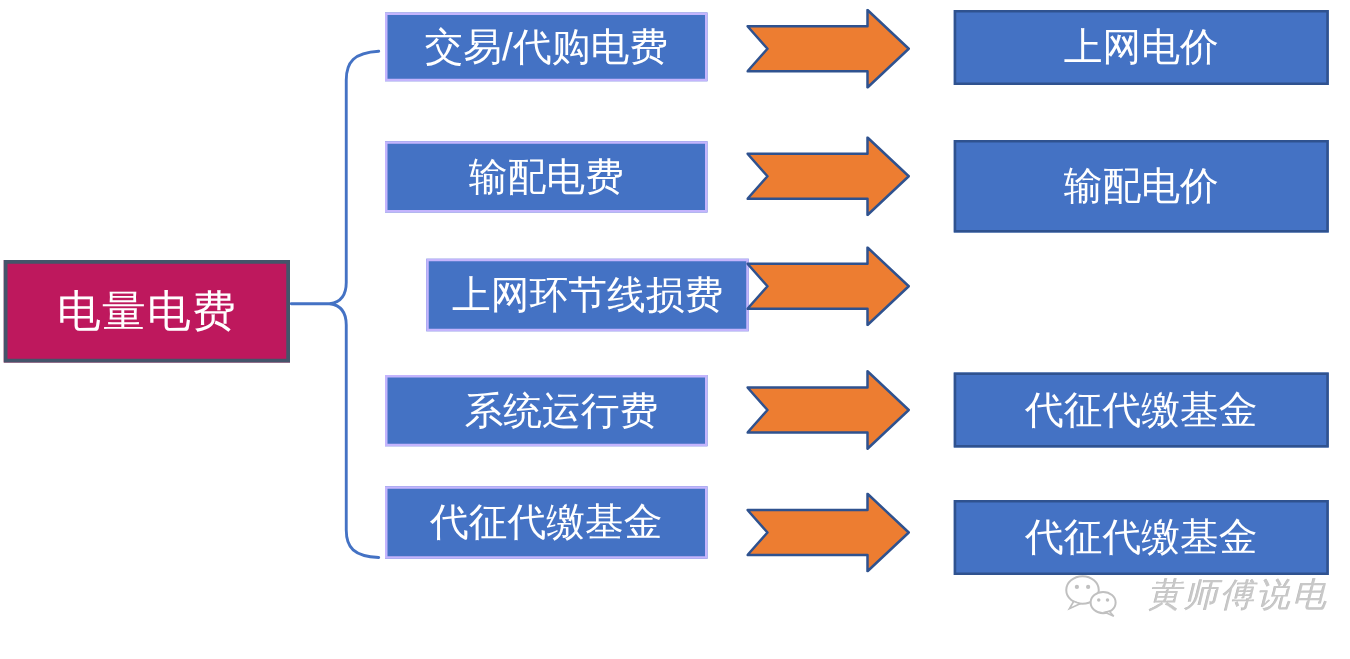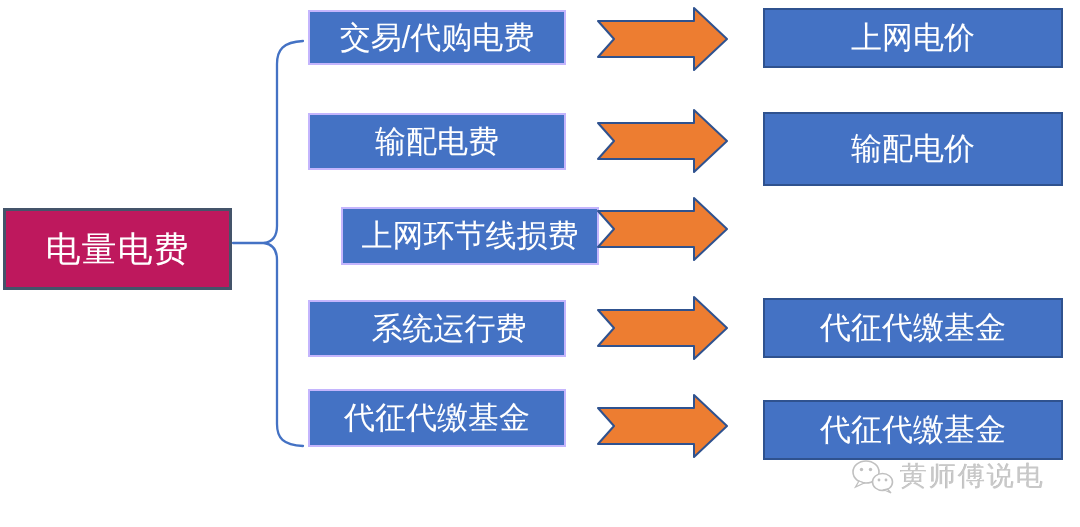--- a/index.html
+++ b/index.html
@@ -39,22 +39,22 @@
   .arrow-4{top:296px;}
   .arrow-5{top:394px;}
 
   .brace-svg{position:absolute;left:0;top:0;width:1080px;height:527px;pointer-events:none;}
 
   .caption{position:absolute;left:270px;top:483px;width:400px;text-align:center;
            color:#0a0a0a;font-size:26px;font-weight:800;letter-spacing:1px;}
 
   .watermark{position:absolute;left:850px;top:458px;display:flex;align-items:center;
              color:#c8c8c8;}
-  .watermark-text{font-size:27px;letter-spacing:2px;margin-left:6px;
-                  text-shadow:0.5px 0.5px 0 #ffffff, -0.5px -0.5px 0 #b9b9b9;}
+  .watermark-text{font-size:27px;letter-spacing:2px;margin-left:24px;
+                  text-shadow:0.5px 0.5px 0 #ffffff, -0.5px -0.5px 0 #b9b9b9;font-style:italic;}
 </style>
 </head>
 <body>
 
 <div id="stage">
 
   <svg class="brace-svg" viewBox="0 0 1080 527" xmlns="http://www.w3.org/2000/svg">
     <path d="M 233 243 L 264 243" fill="none" stroke="#4472C4" stroke-width="2.3" stroke-linecap="round"></path>
     <path d="M 303 41 C 283 42 277 50 277 64 L 277 226 C 277 238 271 242 264 243 C 271 244 277 248 277 260 L 277 424 C 277 438 283 445 303 446" fill="none" stroke="#4472C4" stroke-width="2.3" stroke-linecap="round"></path>
   </svg>

